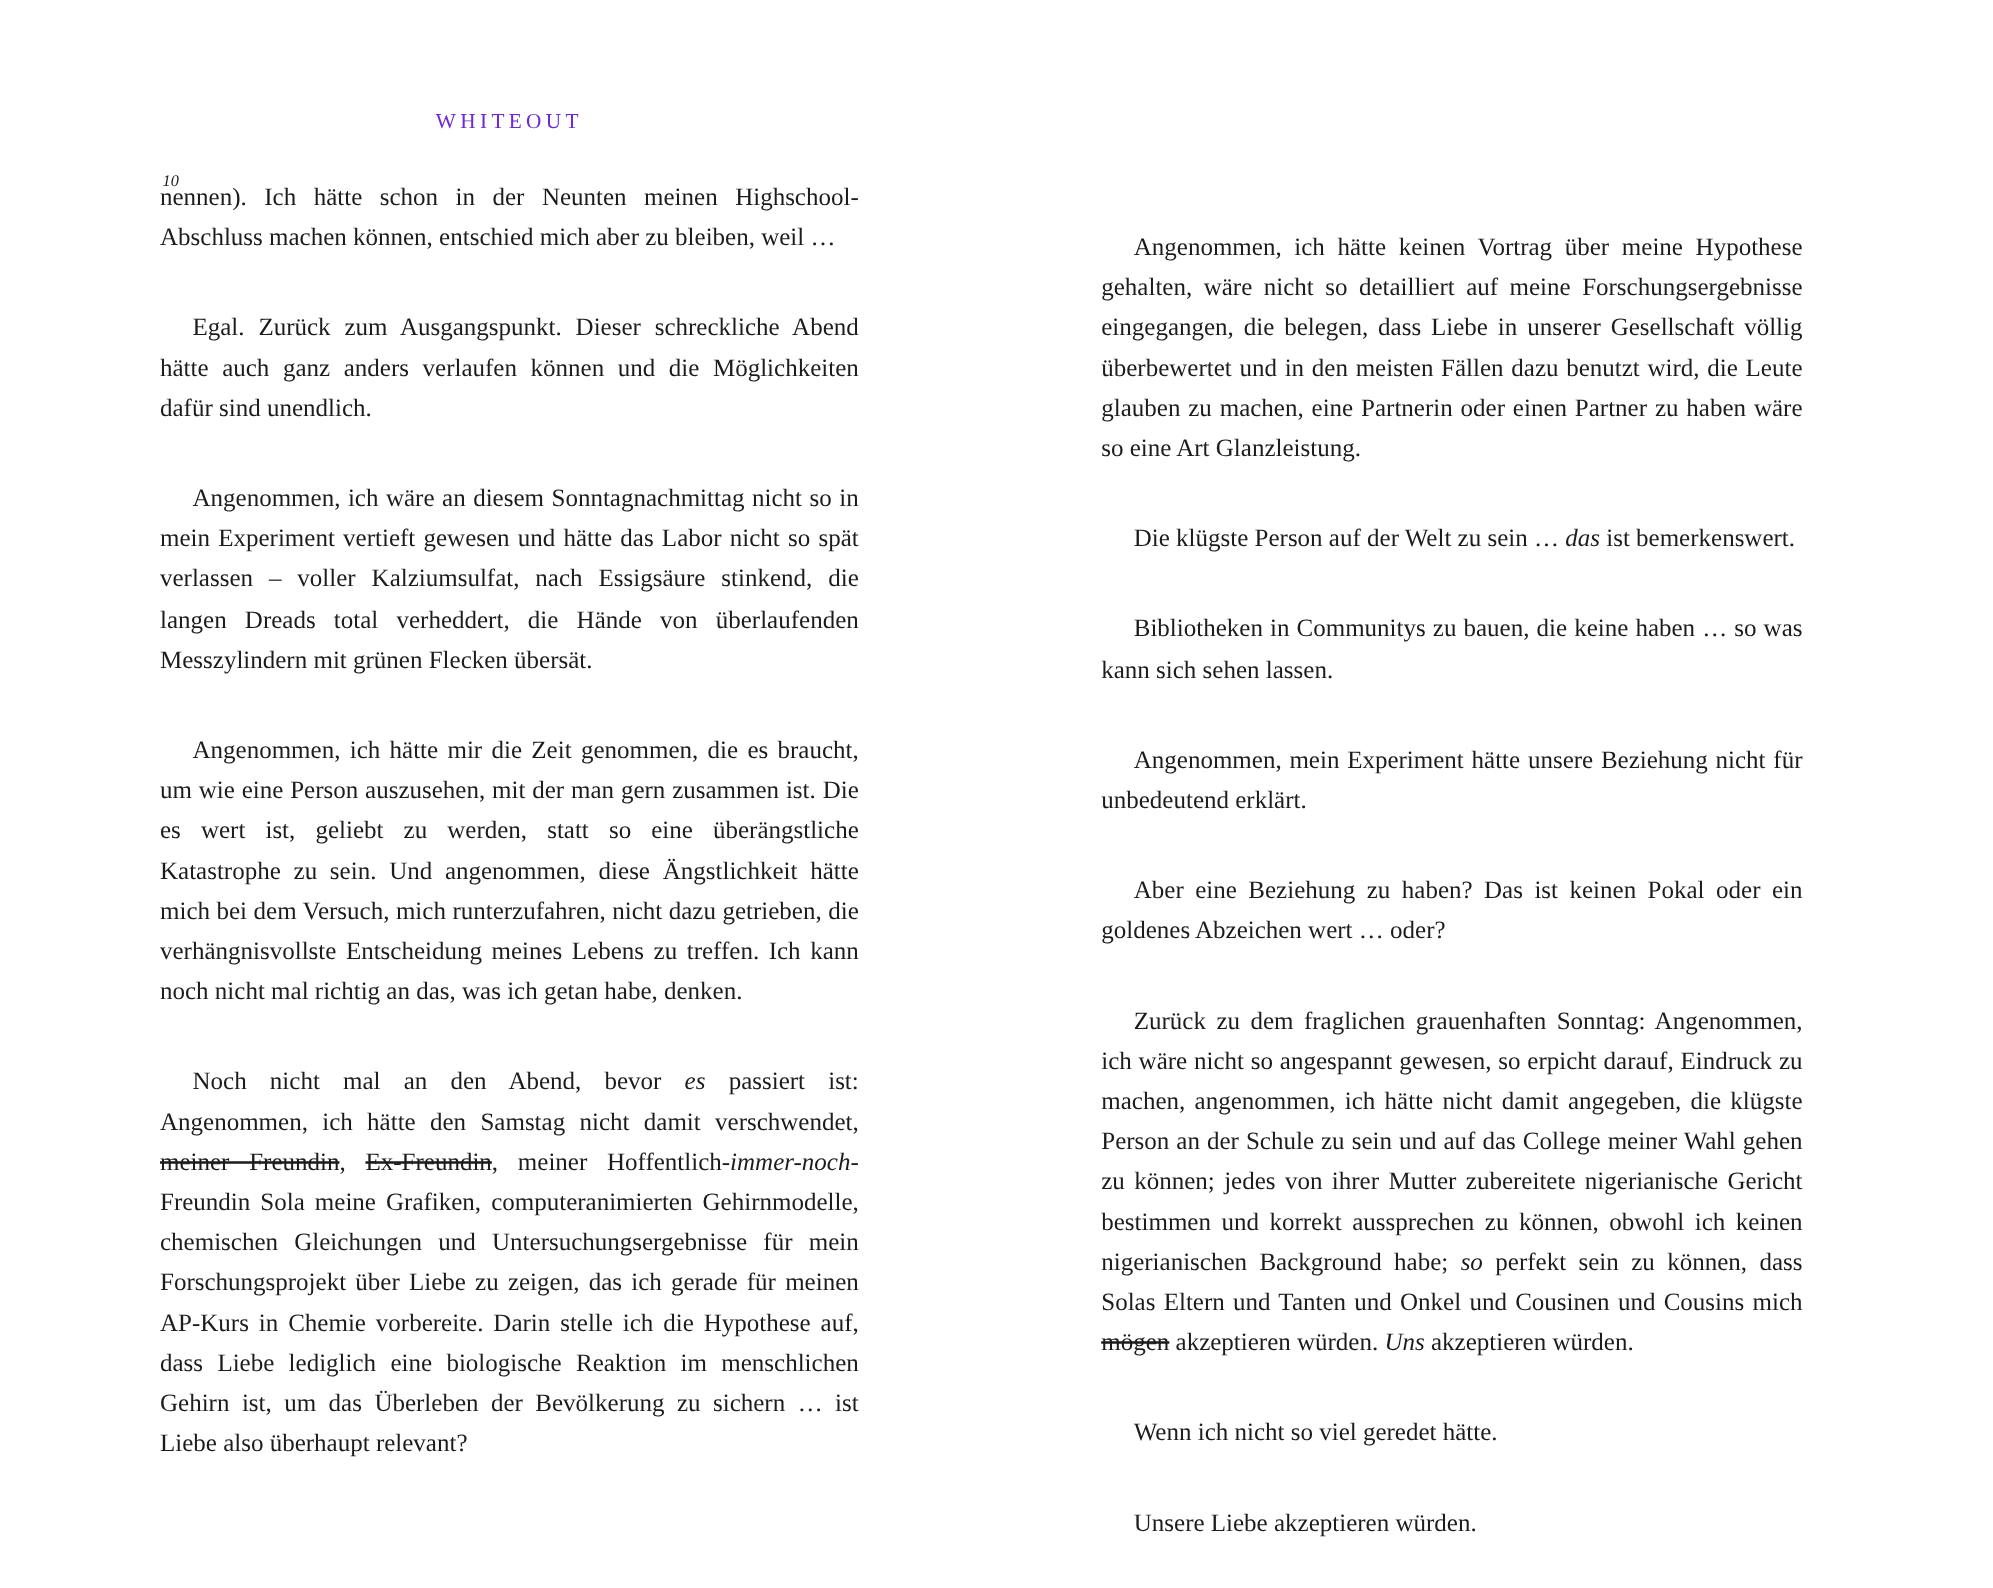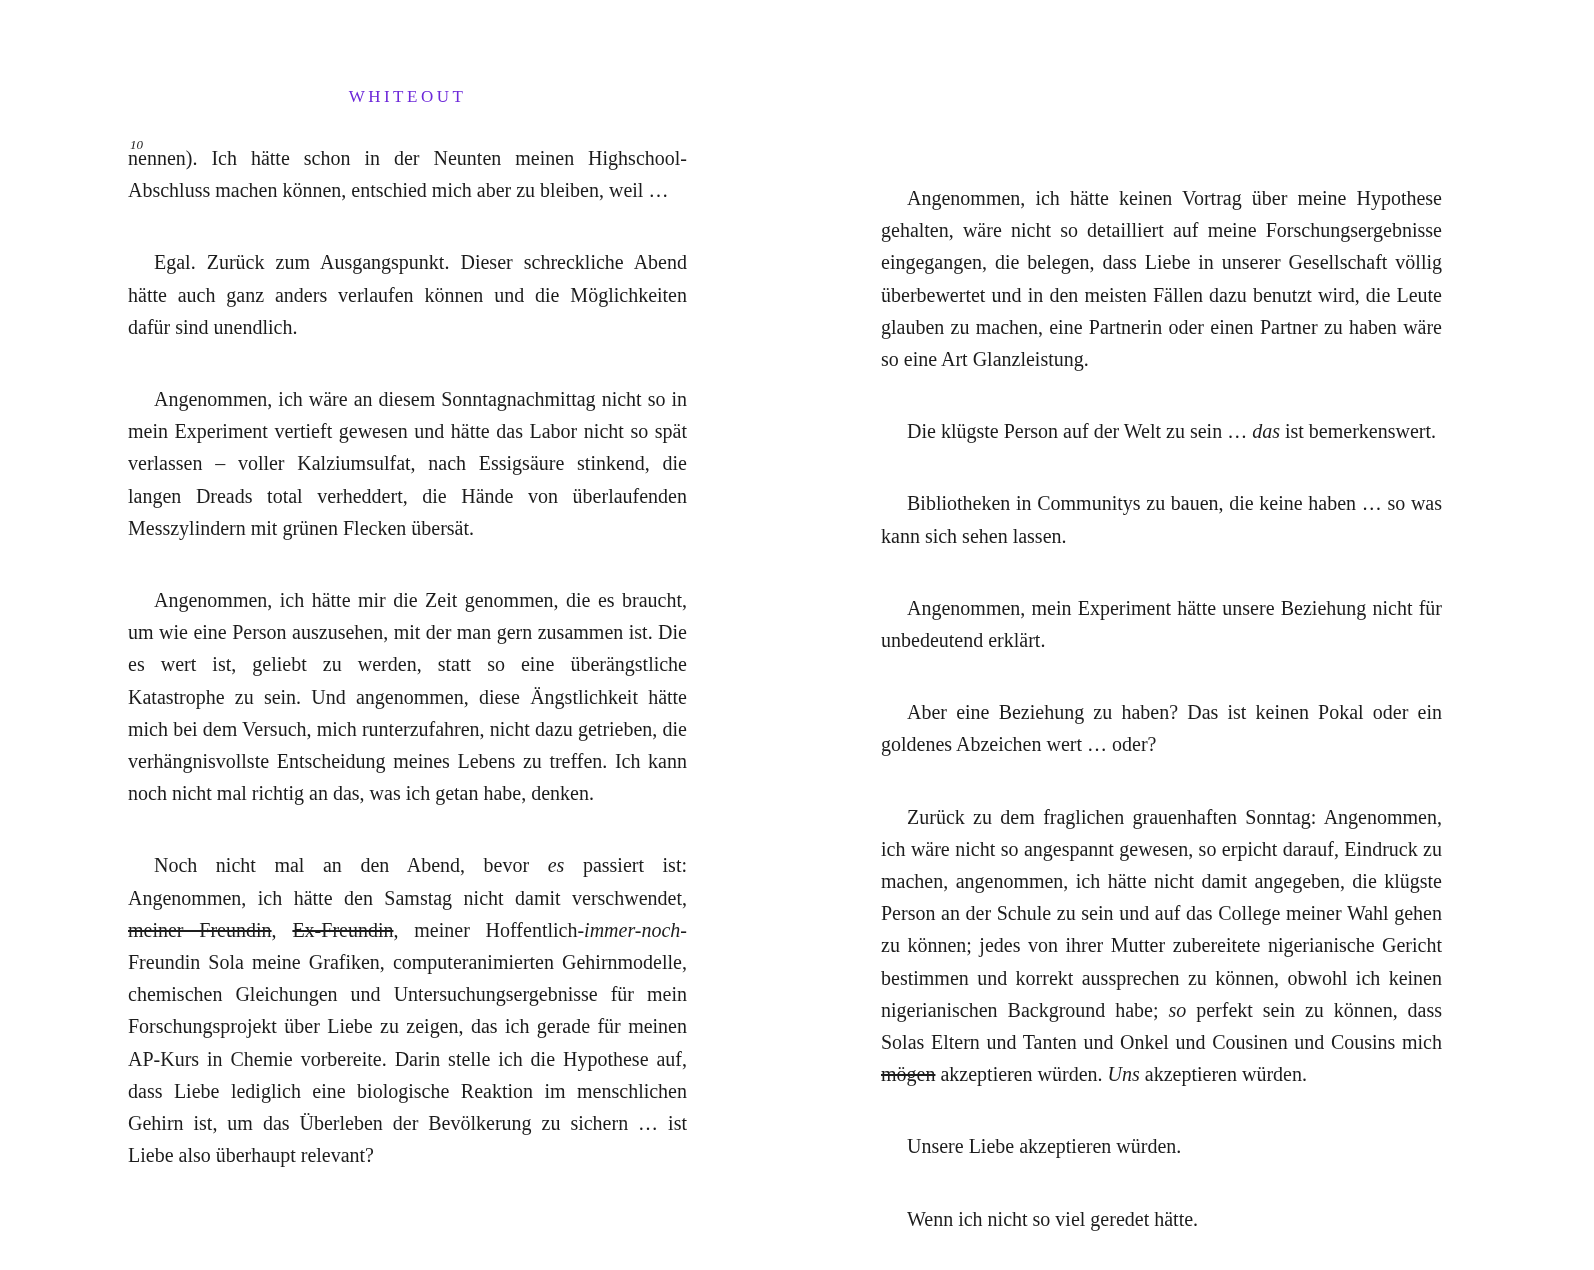--- a/index.html
+++ b/index.html
@@ -78,19 +78,19 @@
   </section>
 
   <section class="page-column" id="col-right">
     <div class="body-text" lang="de">
         <p class="para indent"><span>Angenommen, ich hätte keinen Vortrag über meine Hypothese gehalten, wäre nicht so detailliert auf meine Forschungsergebnisse eingegangen, die belegen, dass Liebe in unserer Gesellschaft völlig überbewertet und in den meisten Fällen dazu benutzt wird, die Leute glauben zu machen, eine Partnerin oder einen Partner zu haben wäre so eine Art Glanzleistung.</span></p>
         <p class="para indent"><span>Die klügste Person auf der Welt zu sein … </span><em>das</em><span> ist bemerkenswert.</span></p>
         <p class="para indent"><span>Bibliotheken in Communitys zu bauen, die keine haben … so was kann sich sehen lassen.</span></p>
         <p class="para indent"><span>Angenommen, mein Experiment hätte unsere Beziehung nicht für unbedeutend erklärt.</span></p>
         <p class="para indent"><span>Aber eine Beziehung zu haben? Das ist keinen Pokal oder ein goldenes Abzeichen wert … oder?</span></p>
         <p class="para indent"><span>Zurück zu dem fraglichen grauenhaften Sonntag: Angenommen, ich wäre nicht so angespannt gewesen, so erpicht darauf, Eindruck zu machen, angenommen, ich hätte nicht damit angegeben, die klügste Person an der Schule zu sein und auf das College meiner Wahl gehen zu können; jedes von ihrer Mutter zubereitete nigerianische Gericht bestimmen und korrekt aussprechen zu können, obwohl ich keinen nigerianischen Background habe; </span><em>so</em><span> perfekt sein zu können, dass Solas Eltern und Tanten und Onkel und Cousinen und Cousins mich </span><s>mögen</s><span> akzeptieren würden. </span><em>Uns</em><span> akzeptieren würden.</span></p>
+        <p class="para indent"><span>Wenn ich nicht so viel geredet hätte.</span></p>
         <p class="para indent"><span>Unsere Liebe akzeptieren würden.</span></p>
-        <p class="para indent"><span>Wenn ich nicht so viel geredet hätte.</span></p>
         <p class="para indent"><span>Wenn ich nicht so eine aufgeblasene Idiotin gewesen wäre.</span></p>
       </div>
   </section>
 
 </div>
 
 </body></html>

